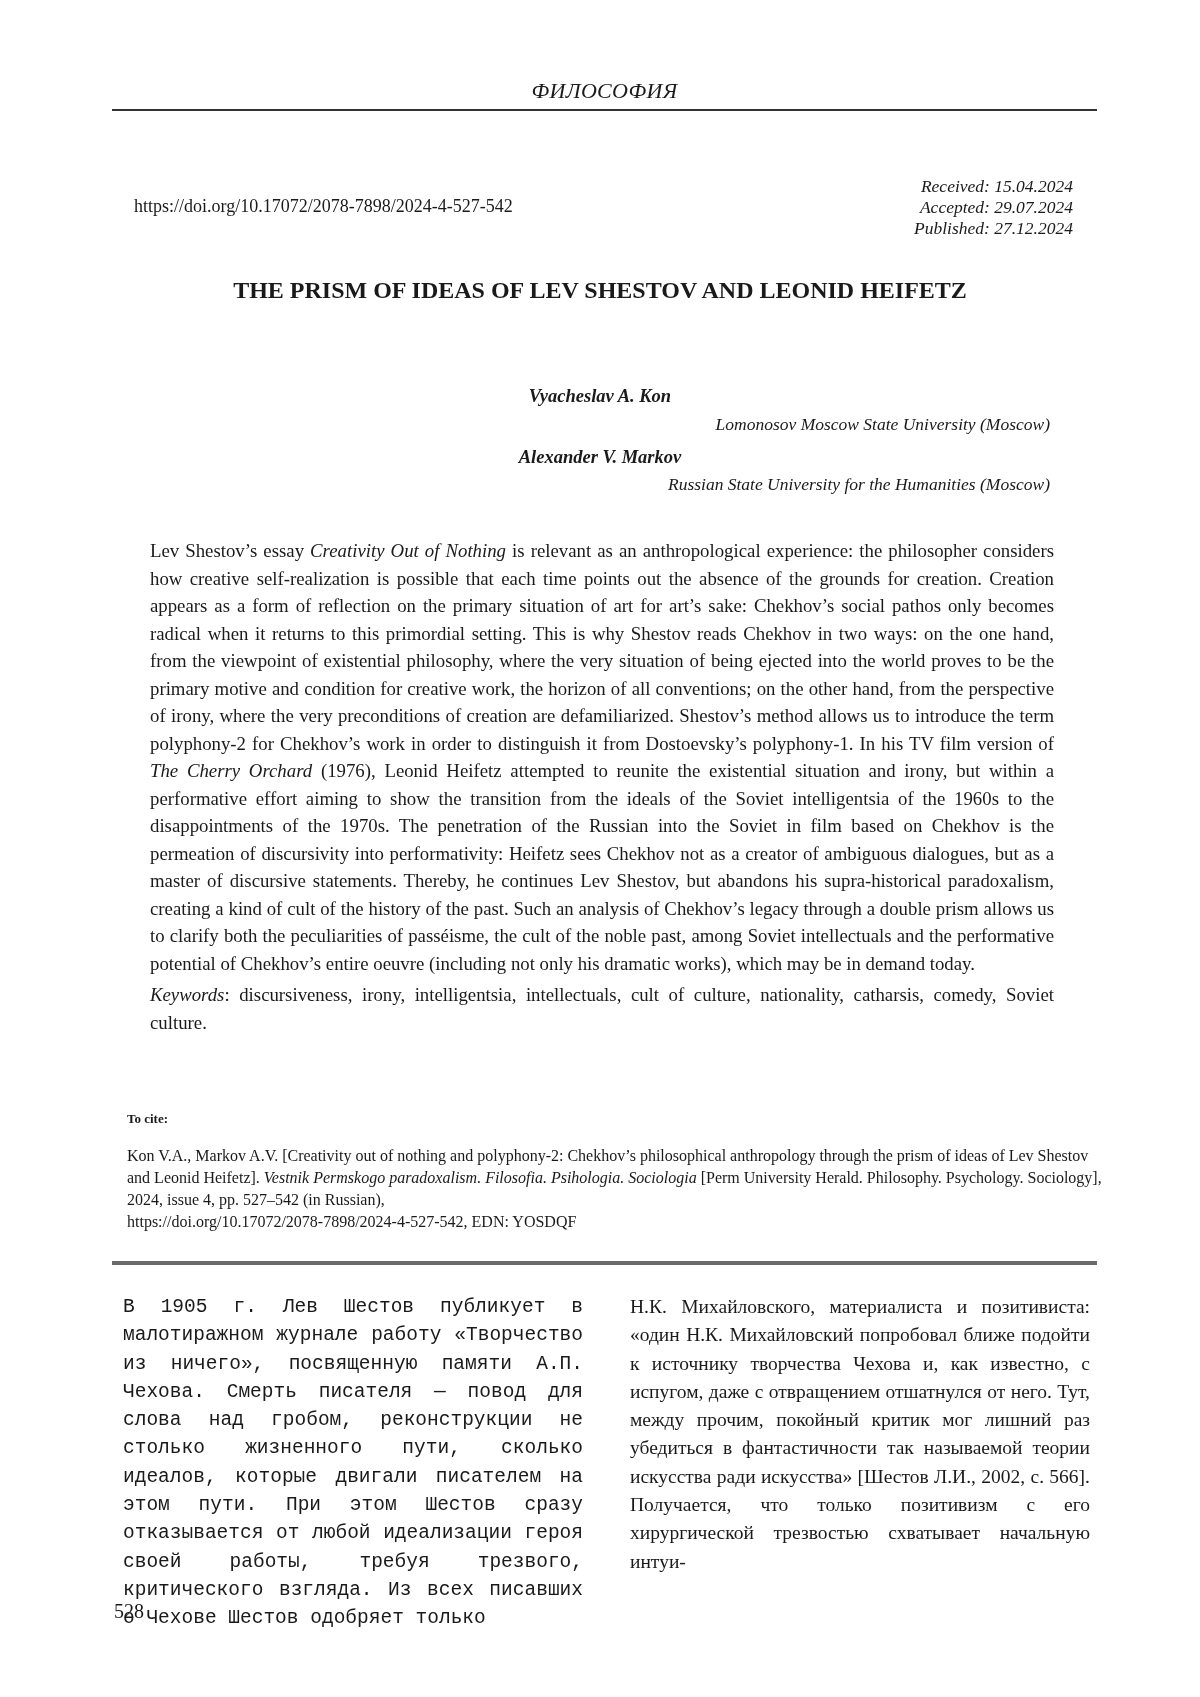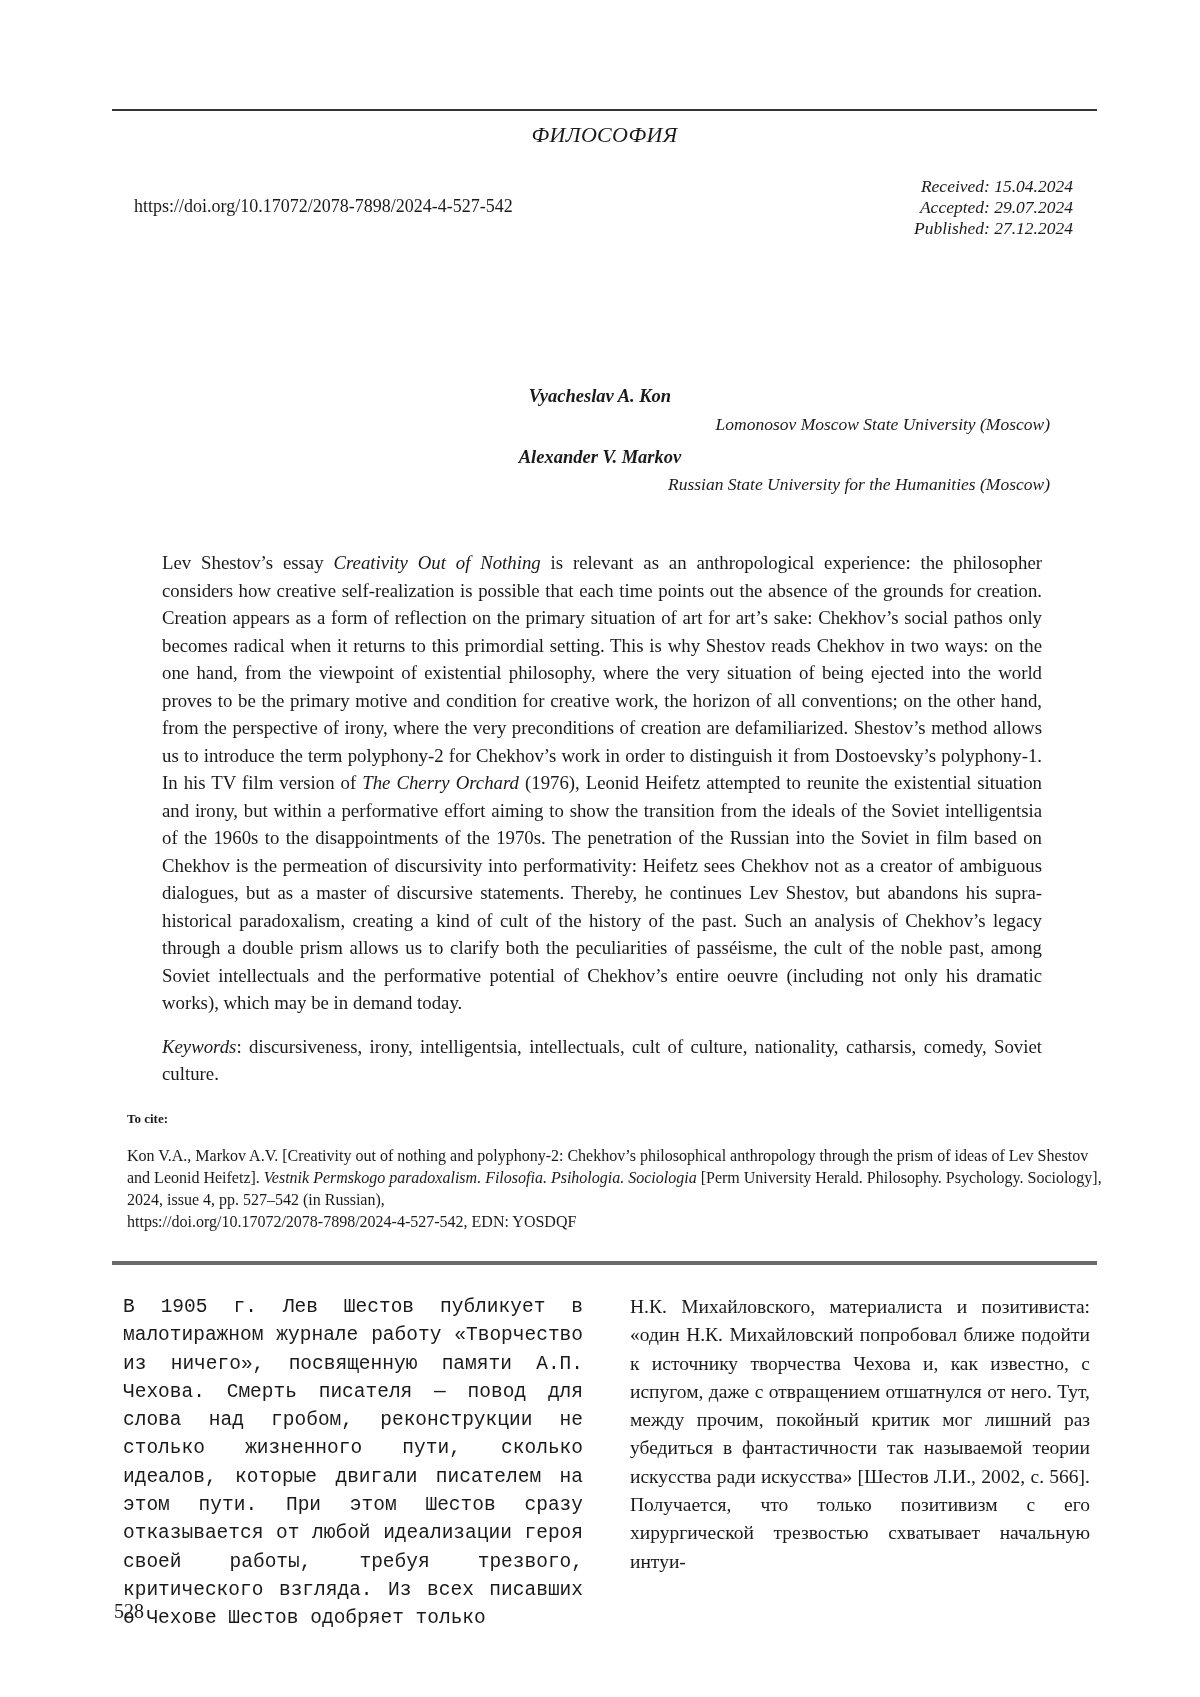--- a/index.html
+++ b/index.html
@@ -2,21 +2,21 @@
 <html><head>
   <meta charset="utf-8">
   <style>
     html, body { margin: 0; padding: 0; background: #ffffff; }
     body {
       width: 1200px; height: 1697px; position: relative; overflow: hidden;
       font-family: "Liberation Serif", serif; color: #1a1a1a;
     }
     .running-head {
       position: absolute; left: 112px; top: 78px; width: 985px;
-      text-align: center; font-style: italic; font-size: 22px; letter-spacing: 0.3px; margin-top: 44px;
+      text-align: center; font-style: italic; font-size: 22px; letter-spacing: 0.3px;
     }
     .head-rule {
       position: absolute; left: 112px; top: 109px; width: 985px; height: 0;
       border-top: 2px solid #333;
     }
     .doi {
       position: absolute; left: 134px; top: 196px; font-size: 18px;
     }
     .dates {
       position: absolute; right: 127px; top: 176px; text-align: right;
@@ -31,21 +31,21 @@
       font-weight: bold; font-style: italic; font-size: 18.5px;
     }
     .affil {
       position: absolute; left: 150px; width: 900px; text-align: right;
       font-style: italic; font-size: 17.5px;
     }
     .abstract {
       position: absolute; left: 146px; top: 533px; width: 912px;
       font-size: 18.8px; line-height: 27.5px; text-align: justify; hyphens: manual;
     }
-    .abstract p { margin: 16px; }
+    .abstract p { margin: 4px; }
     .cite-label {
       position: absolute; left: 127px; top: 1111px; font-weight: bold; font-size: 13px;
     }
     .cite-text {
       position: absolute; left: 127px; top: 1145px; width: 975px;
       font-size: 16px; line-height: 22px;
     }
     .section-rule {
       position: absolute; left: 112px; top: 1261px; width: 985px; height: 4px;
       background: #6b6b6b;
@@ -67,20 +67,21 @@
 <div class="head-rule"></div>
 
 <div class="doi">https://doi.org/10.17072/2078-7898/2024-4-527-542</div>
 <div class="dates">
   <div>Received: 15.04.2024</div>
   <div>Accepted: 29.07.2024</div>
   <div>Published: 27.12.2024</div>
 </div>
 
 <div class="title">
+  <div>THE PRISM OF IDEAS OF LEV SHESTOV AND LEONID HEIFETZ</div>
 </div>
 
 <div class="author" style="top:386px">Vyacheslav A. Kon</div>
 <div class="affil" style="top:414px">Lomonosov Moscow State University (Moscow)</div>
 <div class="author" style="top:447px">Alexander V. Markov</div>
 <div class="affil" style="top:474px">Russian State University for the Humanities (Moscow)</div>
 
 <div class="abstract">
   <p><span>Lev Shestov’s essay </span><i>Creativity Out of Nothing</i><span> is relevant as an anthropological experience: the philosopher considers how creative self-realization is possible that each time points out the absence of the grounds for creation. Creation appears as a form of reflection on the primary situation of art for art’s sake: Chekhov’s social pathos only becomes radical when it returns to this primordial setting. This is why Shestov reads Chekhov in two ways: on the one hand, from the viewpoint of existential philosophy, where the very situation of being ejected into the world proves to be the primary motive and condition for creative work, the horizon of all conventions; on the other hand, from the perspective of irony, where the very preconditions of creation are defamiliarized. Shestov’s method allows us to introduce the term polyphony-2 for Chekhov’s work in order to distinguish it from Dostoevsky’s polyphony-1. In his TV film version of </span><i>The Cherry Orchard</i><span> (1976), Leonid Heifetz attempted to reunite the existential situation and irony, but within a performative effort aiming to show the transition from the ideals of the Soviet intelligentsia of the 1960s to the disappointments of the 1970s. The penetration of the Russian into the Soviet in film based on Chekhov is the permeation of discursivity into performativity: Heifetz sees Chekhov not as a creator of ambiguous dialogues, but as a master of discursive statements. Thereby, he continues Lev Shestov, but abandons his supra-historical paradoxalism, creating a kind of cult of the history of the past. Such an analysis of Chekhov’s legacy through a double prism allows us to clarify both the peculiarities of passéisme, the cult of the noble past, among Soviet intellectuals and the performative potential of Chekhov’s entire oeuvre (including not only his dramatic works), which may be in demand today.</span></p>
   <p><i>Keywords</i><span>: discursiveness, irony, intelligentsia, intellectuals, cult of culture, nationality, catharsis, comedy, Soviet culture.</span></p>

